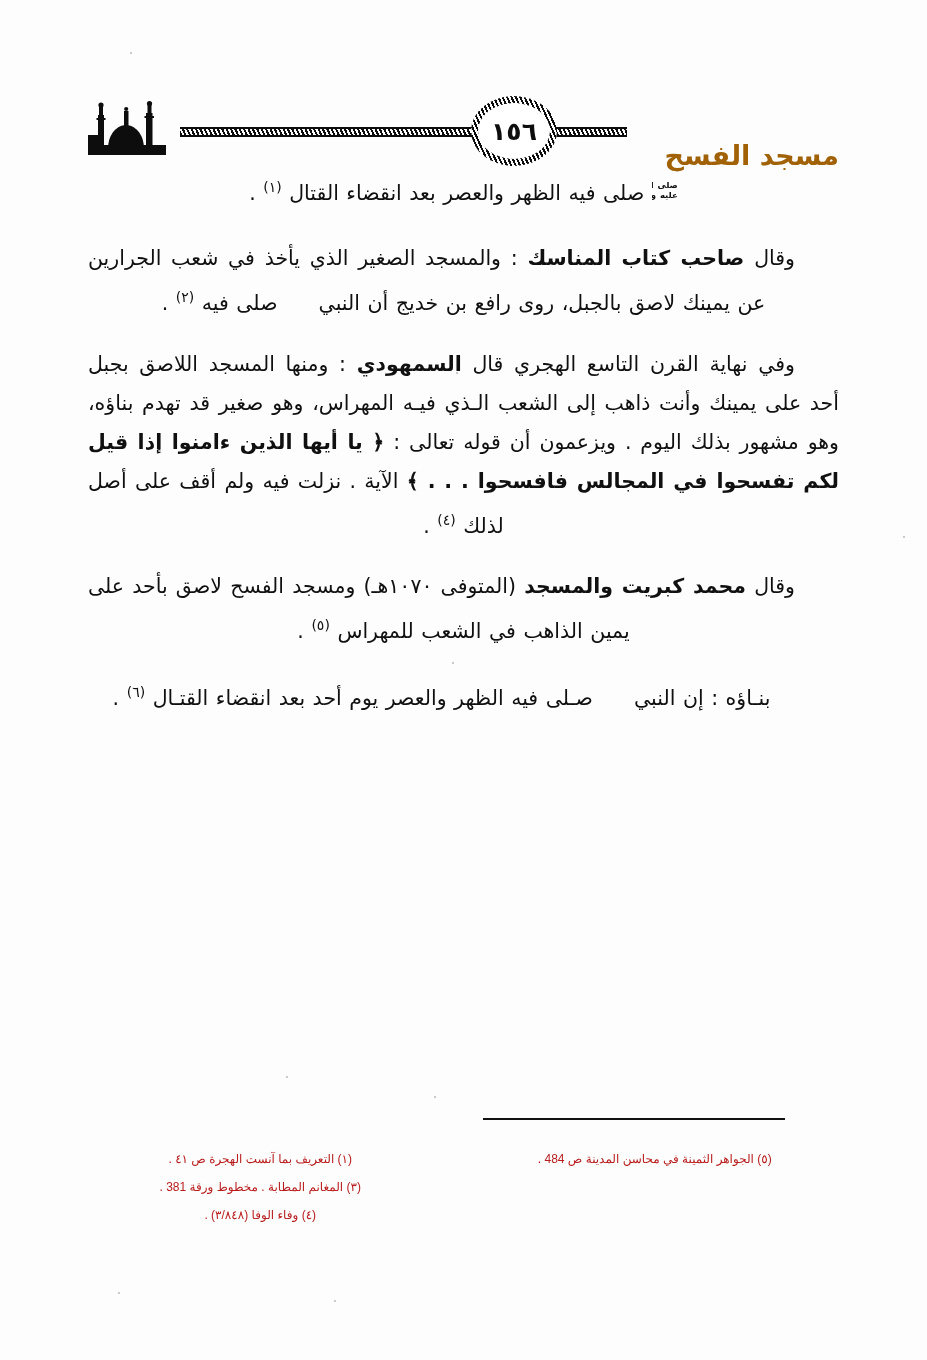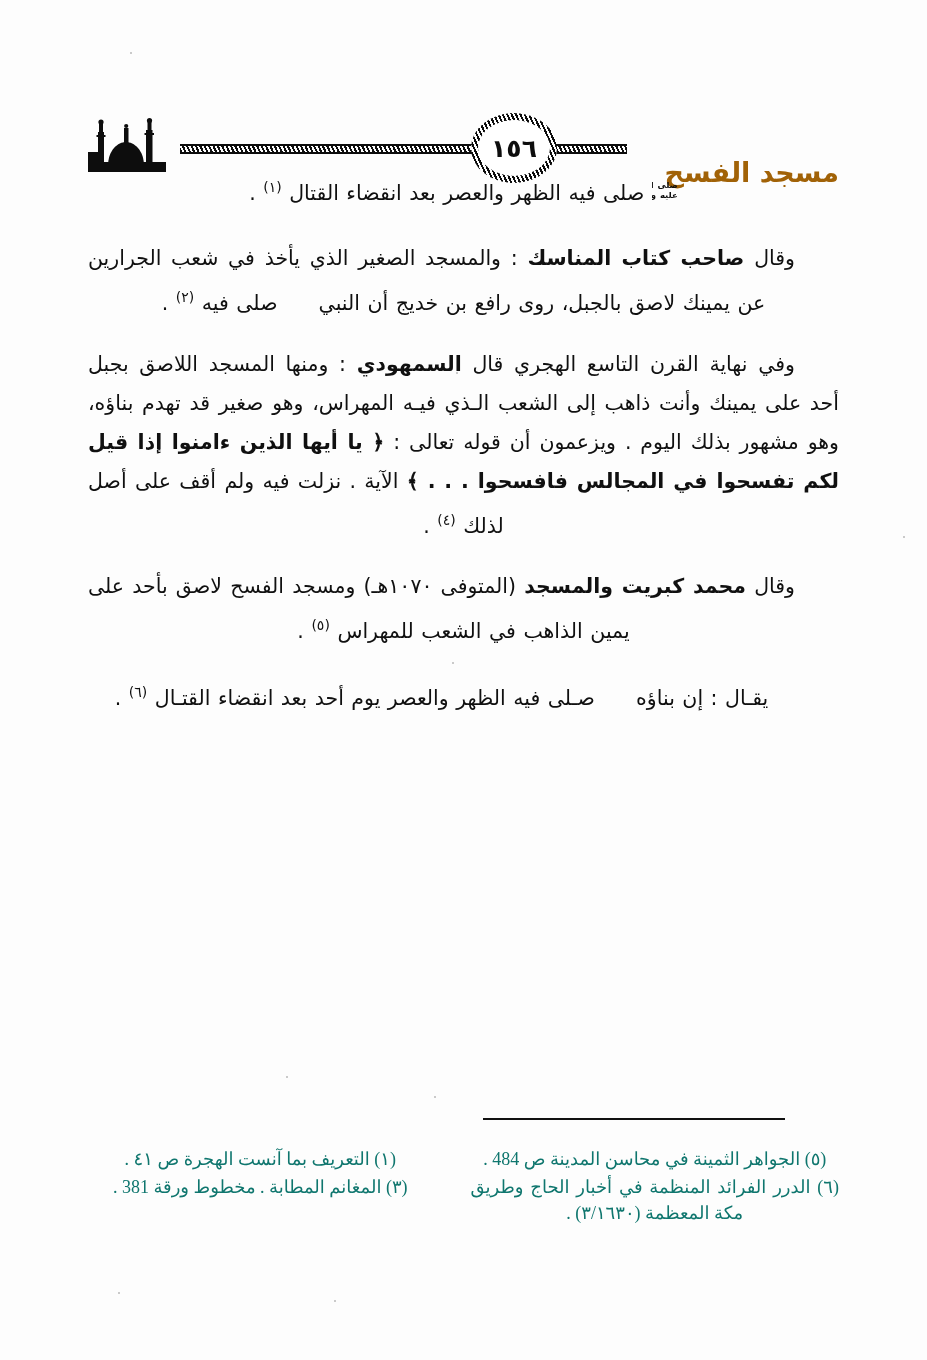--- a/index.html
+++ b/index.html
@@ -20,21 +20,21 @@
 
   .page {
     position: absolute;
     inset: 0;
     background: #fdfdfd;
   }
 
   
   .header {
     position: absolute;
-    top: 113px;
+    top: 96px;
     left: 88px;
     right: 88px;
     height: 74px;
     text-align: right;
   }
 
   .header-inner {
     position: relative;
     width: 100%;
     height: 100%;
@@ -196,27 +196,27 @@
     left: 76px;
     display: flex;
     flex-direction: row;
     gap: 26px;
   }
   .fn-col {
     width: 50%;
   }
   .fn-col.right { padding-right: 0; }
   .fn-item {
-    font-size: 18px;
+    font-size: 12px;
     line-height: 26px;
     margin: 0 0 2px 0;
     text-align: justify;
     text-align-last: center;
-    font-family: Liberation Serif, serif;
-    color: #0f766e;
+    font-family: Liberation Sans, sans-serif;
+    color: #b91c1c;
   }
   .fn-col.right .fn-item { text-align-last: center; }
   .fn-num { font-weight: 400; }
 
   
   .speck {
     position: absolute;
     background: #b9b9b9;
     border-radius: 50%;
     width: 2px; height: 2px;
@@ -280,49 +280,49 @@
     <p class="para indent">
       <span>وفي نهاية القرن التاسع الهجري قال </span><b>السمهودي</b><span> : ومنها المسجد اللاصق بجبل أحد على يمينك وأنت ذاهب إلى الشعب الـذي فيـه المهراس، وهو صغير قد تهدم بناؤه، وهو مشهور بذلك اليوم . ويزعمون أن قوله تعالى : </span><span class="verse">﴿ يا أيها الذين ءامنوا إذا قيل لكم تفسحوا في المجالس فافسحوا . . . ﴾</span><span> الآية . نزلت فيه ولم أقف على أصل لذلك </span><span class="fn-ref">(٤)</span><span> .</span>
     </p>
 
     <p class="para indent">
       <span>وقال </span><b>محمد كبريت والمسجد</b><span> (المتوفى ١٠٧٠هـ) ومسجد الفسح لاصق بأحد على يمين الذاهب في الشعب للمهراس </span><span class="fn-ref">(٥)</span><span> .</span>
     </p>
 
 
     <p class="para indent">
-      <span>يقـال : إن بناؤه </span><span class="sallam"><i>صلى الله</i><i>عليه وسلم</i></span><span> صـلى فيه الظهر والعصر يوم أحد بعد انقضاء القتـال </span><span class="fn-ref">(٦)</span><span> .</span>
+      <span>بنـاؤه : إن النبي </span><span class="sallam"><i>صلى الله</i><i>عليه وسلم</i></span><span> صـلى فيه الظهر والعصر يوم أحد بعد انقضاء القتـال </span><span class="fn-ref">(٦)</span><span> .</span>
     </p>
 
   </div>
 
   <div class="fn-sep"></div>
 
   <div class="footnotes">
 
     <div class="fn-col left">
       <p class="fn-item">
         <span class="fn-num">(٥)</span>
         <span>الجواهر الثمينة في محاسن المدينة ص 484 .</span>
-      </p>
-      <p class="fn-item">
-        <span class="fn-num">(٦)</span>
-        <span>الدرر الفرائد المنظمة في أخبار الحاج وطريق مكة المعظمة (٣/١٦٣٠) .</span>
       </p>
     </div>
 
     <div class="fn-col right">
       <p class="fn-item">
         <span class="fn-num">(١)</span>
         <span>التعريف بما آنست الهجرة ص ٤١ .</span>
       </p>
       <p class="fn-item">
         <span class="fn-num">(٣)</span>
         <span>المغانم المطابة . مخطوط ورقة 381 .</span>
       </p>
+      <p class="fn-item">
+        <span class="fn-num">(٤)</span>
+        <span>وفاء الوفا (٣/٨٤٨) .</span>
+      </p>
     </div>
 
   </div>
 
   <span class="speck" style="left:130px; top:52px;"></span>
   <span class="speck" style="left:456px; top:372px;"></span>
   <span class="speck" style="left:452px; top:662px;"></span>
   <span class="speck" style="left:903px; top:536px;"></span>
   <span class="speck" style="left:286px; top:1076px;"></span>
   <span class="speck" style="left:434px; top:1096px;"></span>

